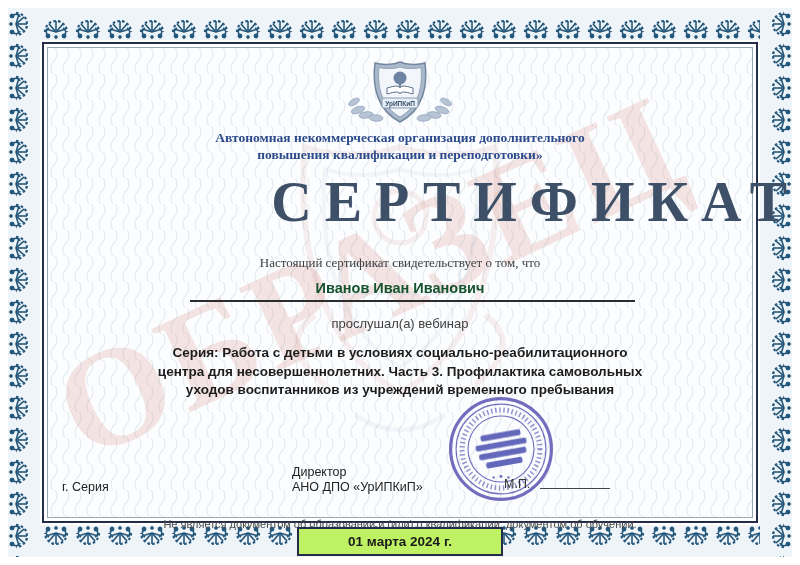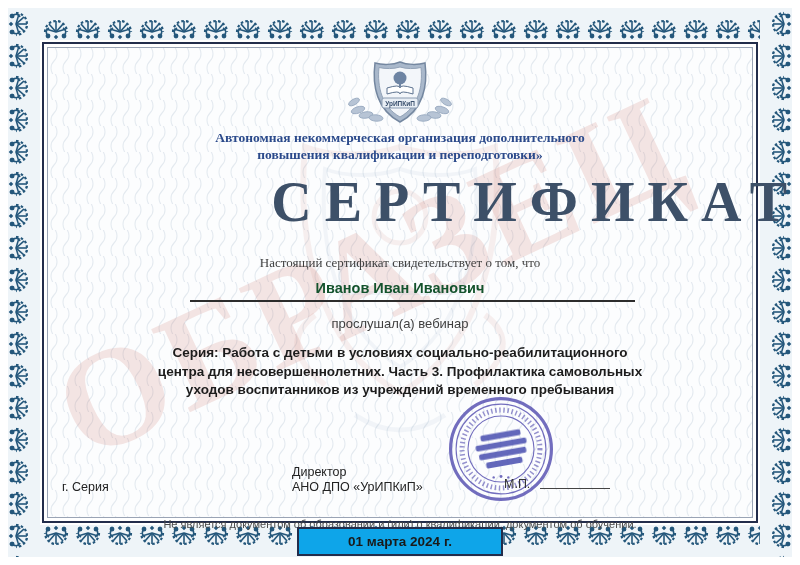--- a/index.html
+++ b/index.html
@@ -30,21 +30,21 @@
   .course{position:absolute;left:0;top:344px;width:800px;text-align:center;z-index:3;
         font-size:13.5px;font-weight:bold;line-height:18.5px;color:#1c1c1c;}
   .stamp{position:absolute;left:446px;top:394px;z-index:3;opacity:0.85;}
   .sign-role{position:absolute;left:265px;top:465px;z-index:3;font-size:12.5px;line-height:15px;color:#222;margin-left:27px;}
   .city{position:absolute;left:62px;top:480px;z-index:3;font-size:12.5px;color:#222;}
   .seal-label{position:absolute;left:504px;top:477px;z-index:4;font-size:12.5px;color:#333;}
   .sig-line{position:absolute;left:540px;top:488px;width:70px;border-top:1.5px solid #444;z-index:4;}
   .footer-note{position:absolute;left:0;top:502px;width:800px;text-align:center;z-index:3;
         font-size:11px;color:#4a4a4a;margin-top:16px;}
   .date-box{position:absolute;left:50%;top:527px;width:202px;height:25px;margin-left:-103px;z-index:5;
-        background:#0ea5e9;border:2px solid #232d4b;display:flex;align-items:center;justify-content:center;
+        background:#bef264;border:2px solid #232d4b;display:flex;align-items:center;justify-content:center;
         font-size:13.5px;font-weight:bold;color:#1a1a1a;}
 </style>
 </head>
 <body>
 
 <div class="page">
 
   <svg class="waves" width="704" height="470">
     <defs>
       <pattern id="wv" width="12" height="26" patternUnits="userSpaceOnUse">

